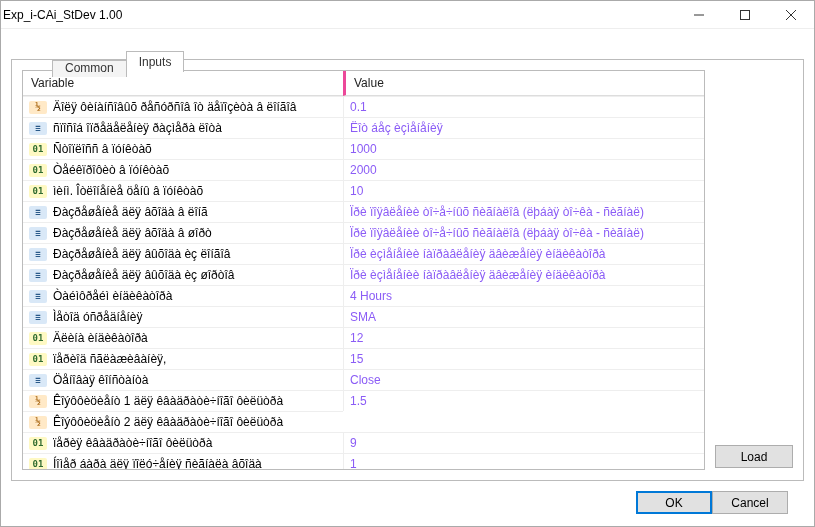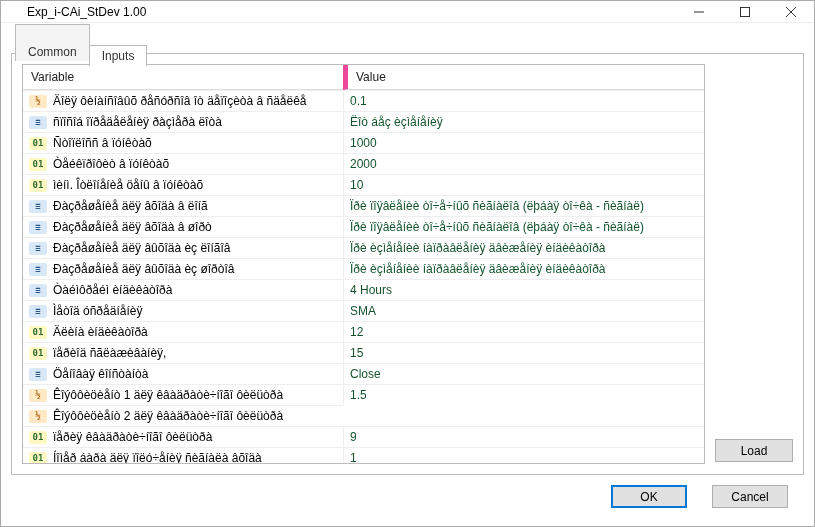--- a/index.html
+++ b/index.html
@@ -8,24 +8,24 @@
     font-family: "Segoe UI", Tahoma, sans-serif;
     font-size: 12px;
     background: #fff;
     color: #000;
     width: 815px;
     height: 527px;
     overflow: hidden;
     border: 1px solid #aaa;
   }
   .titlebar {
-    height: 22px;
+    height: 28px;
     display: flex;
     align-items: center;
-    padding-left: 26px;
+    padding-left: 2px;
     background: #fff;
     border-bottom: 1px solid #eee;
   }
   .titlebar-title { flex: 1; font-size: 12px; }
   .win-btns { display: flex; height: 100%; }
   .win-btn {
     width: 46px; height: 100%;
     display: flex; align-items: center; justify-content: center;
     color: #333;
   }
@@ -49,23 +49,24 @@
     border-bottom: none;
     background: #fff;
     margin-right: -1px;
     font-size: 12px;
     position: relative;
     top: 13px;
     color: #333;
   }
   .tab.inactive {
     background: #f4f4f4;
-    top: 8px;
-    padding-top: 20px;
+    top: 18px;
+    padding-top: 0;
     padding-bottom: 2px;
+    margin-left: 37px;
   }
   .tab-pane {
     flex: 1;
     border: 1px solid #bbb;
     padding: 10px;
     display: flex;
     gap: 10px;
     min-height: 0;
   }
   .table-wrap {
@@ -80,41 +81,41 @@
     display: grid;
     grid-template-columns: 320px 1fr;
   }
   .hdr {
     background: #fff;
     border-bottom: 1px solid #ddd;
     padding: 5px 8px;
     font-size: 12px;
     color: #222;
   }
-  .hdr + .hdr { border-left: 5px solid #ec4899; }
+  .hdr + .hdr { border-left: 3px solid #ec4899; }
   .tbody {
     overflow-y: auto;
     flex: 1;
   }
   .row {
     display: grid;
     grid-template-columns: 320px 1fr;
   }
   .cell {
     padding: 3px 8px 3px 6px;
     font-size: 12px;
     border-top: 1px solid #eee;
     white-space: nowrap;
     overflow: hidden;
     text-overflow: ellipsis;
     display: flex;
     align-items: center;
     height: 21px;
   }
-  .val-cell { border-left: 1px solid #eee; color: #14532d; }
+  .val-cell { border-left: 1px solid #eee; color: #8b5cf6; }
   .type-badge {
     display: inline-flex;
     align-items: center;
     justify-content: center;
     min-width: 18px;
     height: 13px;
     margin-right: 6px;
     font-size: 9px;
     font-weight: 600;
     border-radius: 2px;
@@ -137,21 +138,21 @@
     height: 23px;
     border: 1px solid #adadad;
     background: #e1e1e1;
     font-size: 12px;
     display: flex; align-items: center; justify-content: center;
     color: #000;
   }
   .footer {
     display: flex;
     justify-content: flex-end;
-    gap: 25px;
+    gap: 0;
     padding: 10px 16px 0 0;
   }
   .footer .btn { width: 76px; }
   .btn.default { border: 2px solid #0078d7; background: #e1e1e1; }
 </style>
 </head>
 <body>
 
 <div class="titlebar">
   <span class="titlebar-title">Exp_i-CAi_StDev 1.00</span>
@@ -185,21 +186,21 @@
 
     <div class="table-wrap">
       <div class="grid">
         <div class="hdr">Variable</div>
         <div class="hdr">Value</div>
       </div>
       <div class="tbody" id="tbody">
           <div class="row">
             <div class="cell">
               <span class="type-badge t-frac">½</span>
-              <span>Äîëÿ ôèíàíñîâûõ ðåñóðñîâ îò äåïîçèòà â ñäåëêå</span>
+              <span>Äîëÿ ôèíàíñîâûõ ðåñóðñîâ îò äåïîçèòà â ëîíãîâ</span>
             </div>
             <div class="cell val-cell">0.1</div>
           </div>
           <div class="row">
             <div class="cell">
               <span class="type-badge t-menu">≡</span>
               <span>ñïîñîá îïðåäåëåíèÿ ðàçìåðà ëîòà</span>
             </div>
             <div class="cell val-cell">Ëîò áåç èçìåíåíèÿ</div>
           </div>

